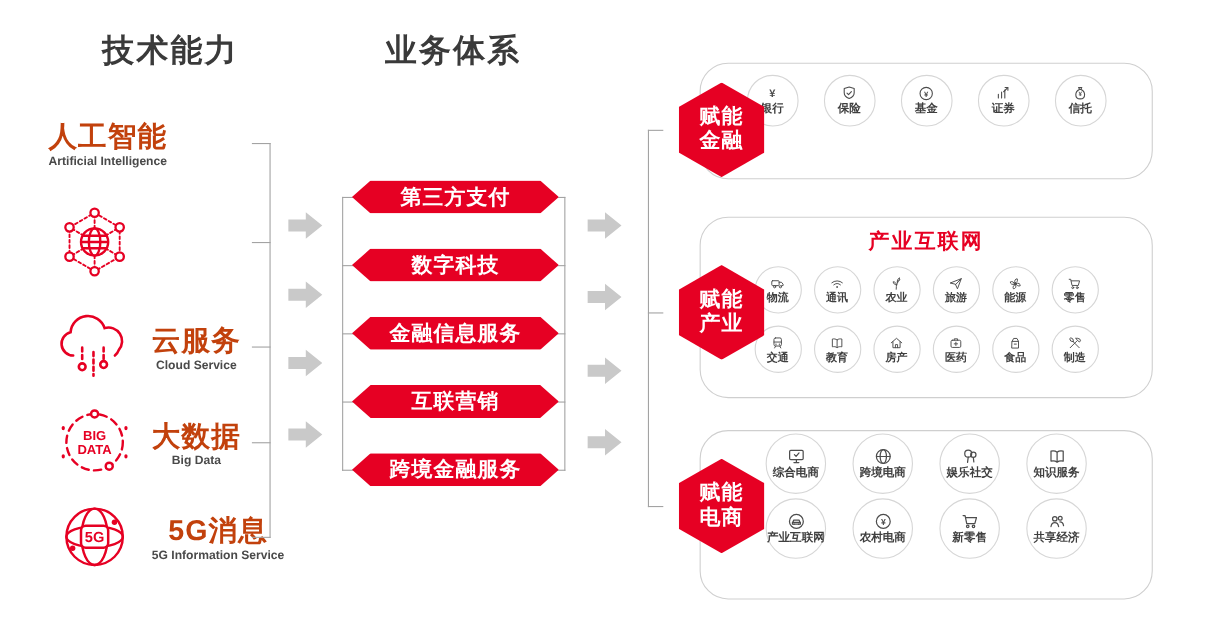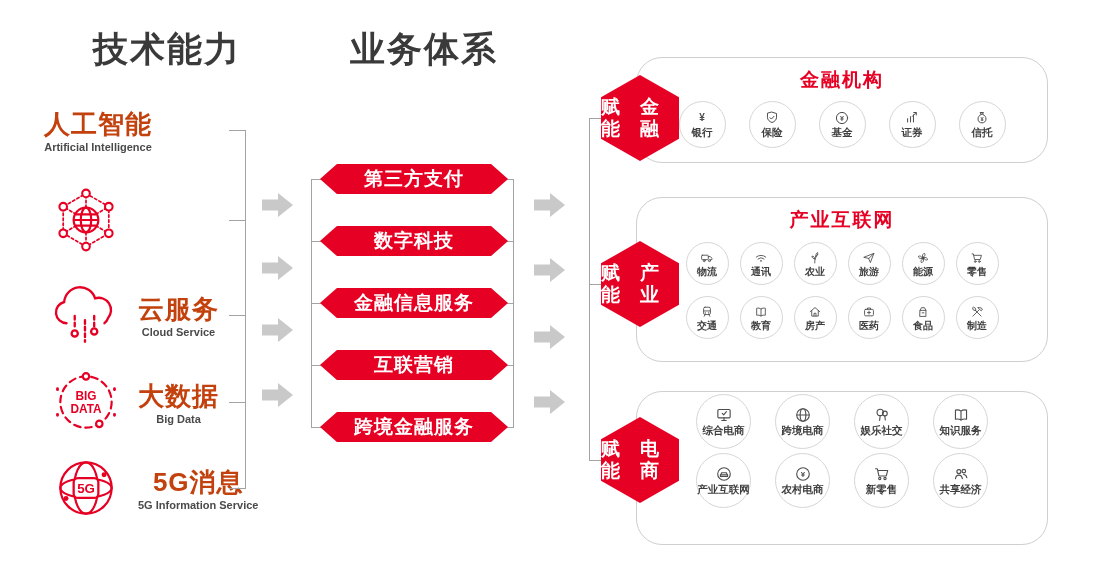--- a/index.html
+++ b/index.html
@@ -1,18 +1,18 @@
 <!DOCTYPE html>
 <html><head>
 <meta charset="utf-8">
 <style>
   html,body{margin:0;padding:0;background:#fff;}
   .canvas{position:relative;width:1110px;height:575px;background:#fff;overflow:hidden;
           font-family:"Liberation Sans","DejaVu Sans",sans-serif;}
-  .heading{position:absolute;font-size:35px;font-weight:700;color:#3a3a3a;letter-spacing:2px;}
+  .heading{position:absolute;font-size:29px;font-weight:700;color:#3a3a3a;letter-spacing:2px;}
   #h-tech{left:93px;top:26px;}
   #h-biz{left:350px;top:26px;}
 
   
   .tech-row{position:absolute;left:44px;display:flex;align-items:center;gap:10px;height:90px;}
   .tech-ico{width:84px;height:90px;display:flex;align-items:center;justify-content:center;flex:0 0 84px;}
   .tech-labels{display:flex;flex-direction:column;align-items:center;}
   .tech-cn{font-size:26px;font-weight:700;color:#c2410c;letter-spacing:1px;white-space:nowrap;}
   .tech-en{font-size:11px;font-weight:700;color:#4a4a4a;margin-top:-1px;white-space:nowrap;}
 
@@ -45,22 +45,22 @@
   .p3 .circle{width:55px;height:55px;}
   .circ-label{color:#3f3f3f;font-weight:700;white-space:nowrap;line-height:1.1;margin-top:1px;}
   .p1 .circ-label{font-size:10.5px;}
   .p2 .circ-label{font-size:10px;}
   .p3 .circ-label{font-size:10.5px;}
   .p1 .circ-ico{width:16px;height:16px;}
   .p2 .circ-ico{width:14px;height:14px;}
   .p3 .circ-ico{width:18px;height:18px;}
 
   
-  .hexa{position:absolute;left:601px;width:78px;height:86px;background:#e60023;color:#fff;z-index:3;
-        display:flex;flex-direction:row;align-items:center;justify-content:center;
+  .hexa{position:absolute;left:617px;width:78px;height:86px;background:#e60023;color:#fff;z-index:3;
+        display:flex;flex-direction:column;align-items:center;justify-content:center;
         font-size:19px;font-weight:700;line-height:1.18;letter-spacing:1px;
         clip-path:polygon(50% 0,100% 26%,100% 74%,50% 100%,0 74%,0 26%);}
 </style>
 </head>
 <body>
 
 <div class="canvas">
   <div class="heading" id="h-tech">技术能力</div>
   <div class="heading" id="h-biz">业务体系</div>
   <div id="tech-list">
@@ -205,21 +205,20 @@
       <div class="banner" style="top: 288px;">金融信息服务</div>
       <div class="banner" style="top: 350px;">互联营销</div>
       <div class="banner" style="top: 412px;">跨境金融服务</div>
     </div>
   <div id="groups">
       <div class="hexa" style="top: 75px;">
         <span>赋能</span>
         <span>金融</span>
       </div>
       <div class="panel p1">
-        <div class="panel-title">金融机构</div>
         <div class="panel-body">
           <div class="circle">
             <svg class="circ-ico" width="16" height="16" viewBox="0 0 24 24" font-family="Liberation Sans,DejaVu Sans,sans-serif">
               <text x="12" y="17" text-anchor="middle" font-size="15" font-weight="bold" fill="#4d4d4d">¥</text>
             </svg>
             <div class="circ-label">银行</div>
           </div>
           <div class="circle">
             <svg class="circ-ico" width="16" height="16" viewBox="0 0 24 24" font-family="Liberation Sans,DejaVu Sans,sans-serif">
               <g fill="none" stroke="#4d4d4d" stroke-width="1.5" stroke-linecap="round" stroke-linejoin="round">

